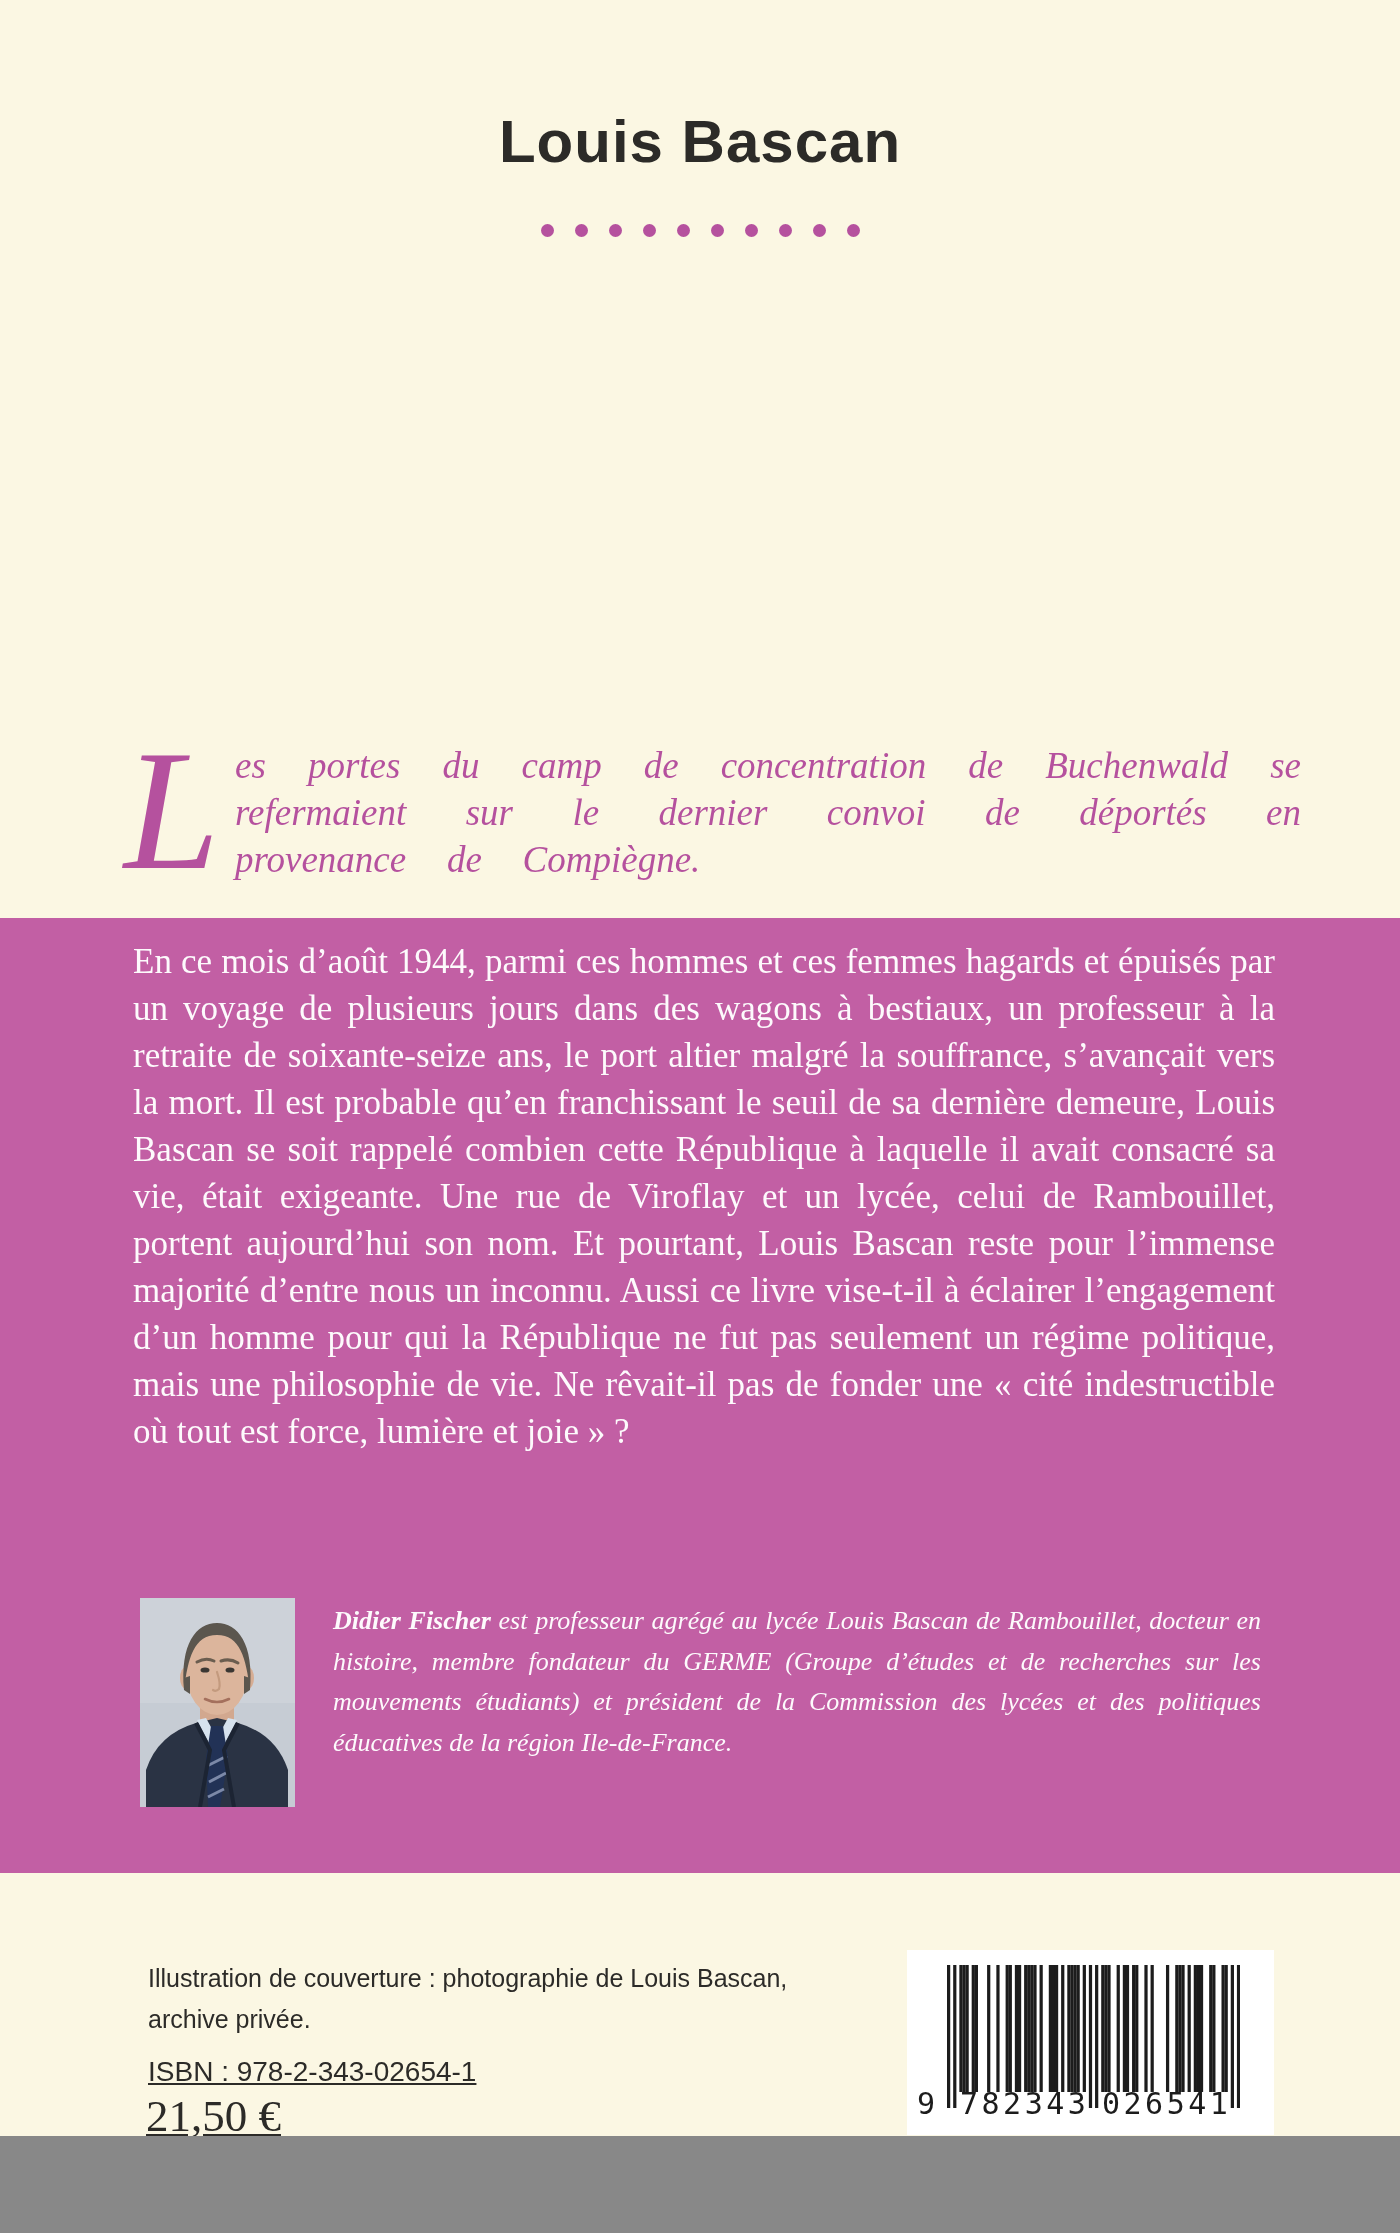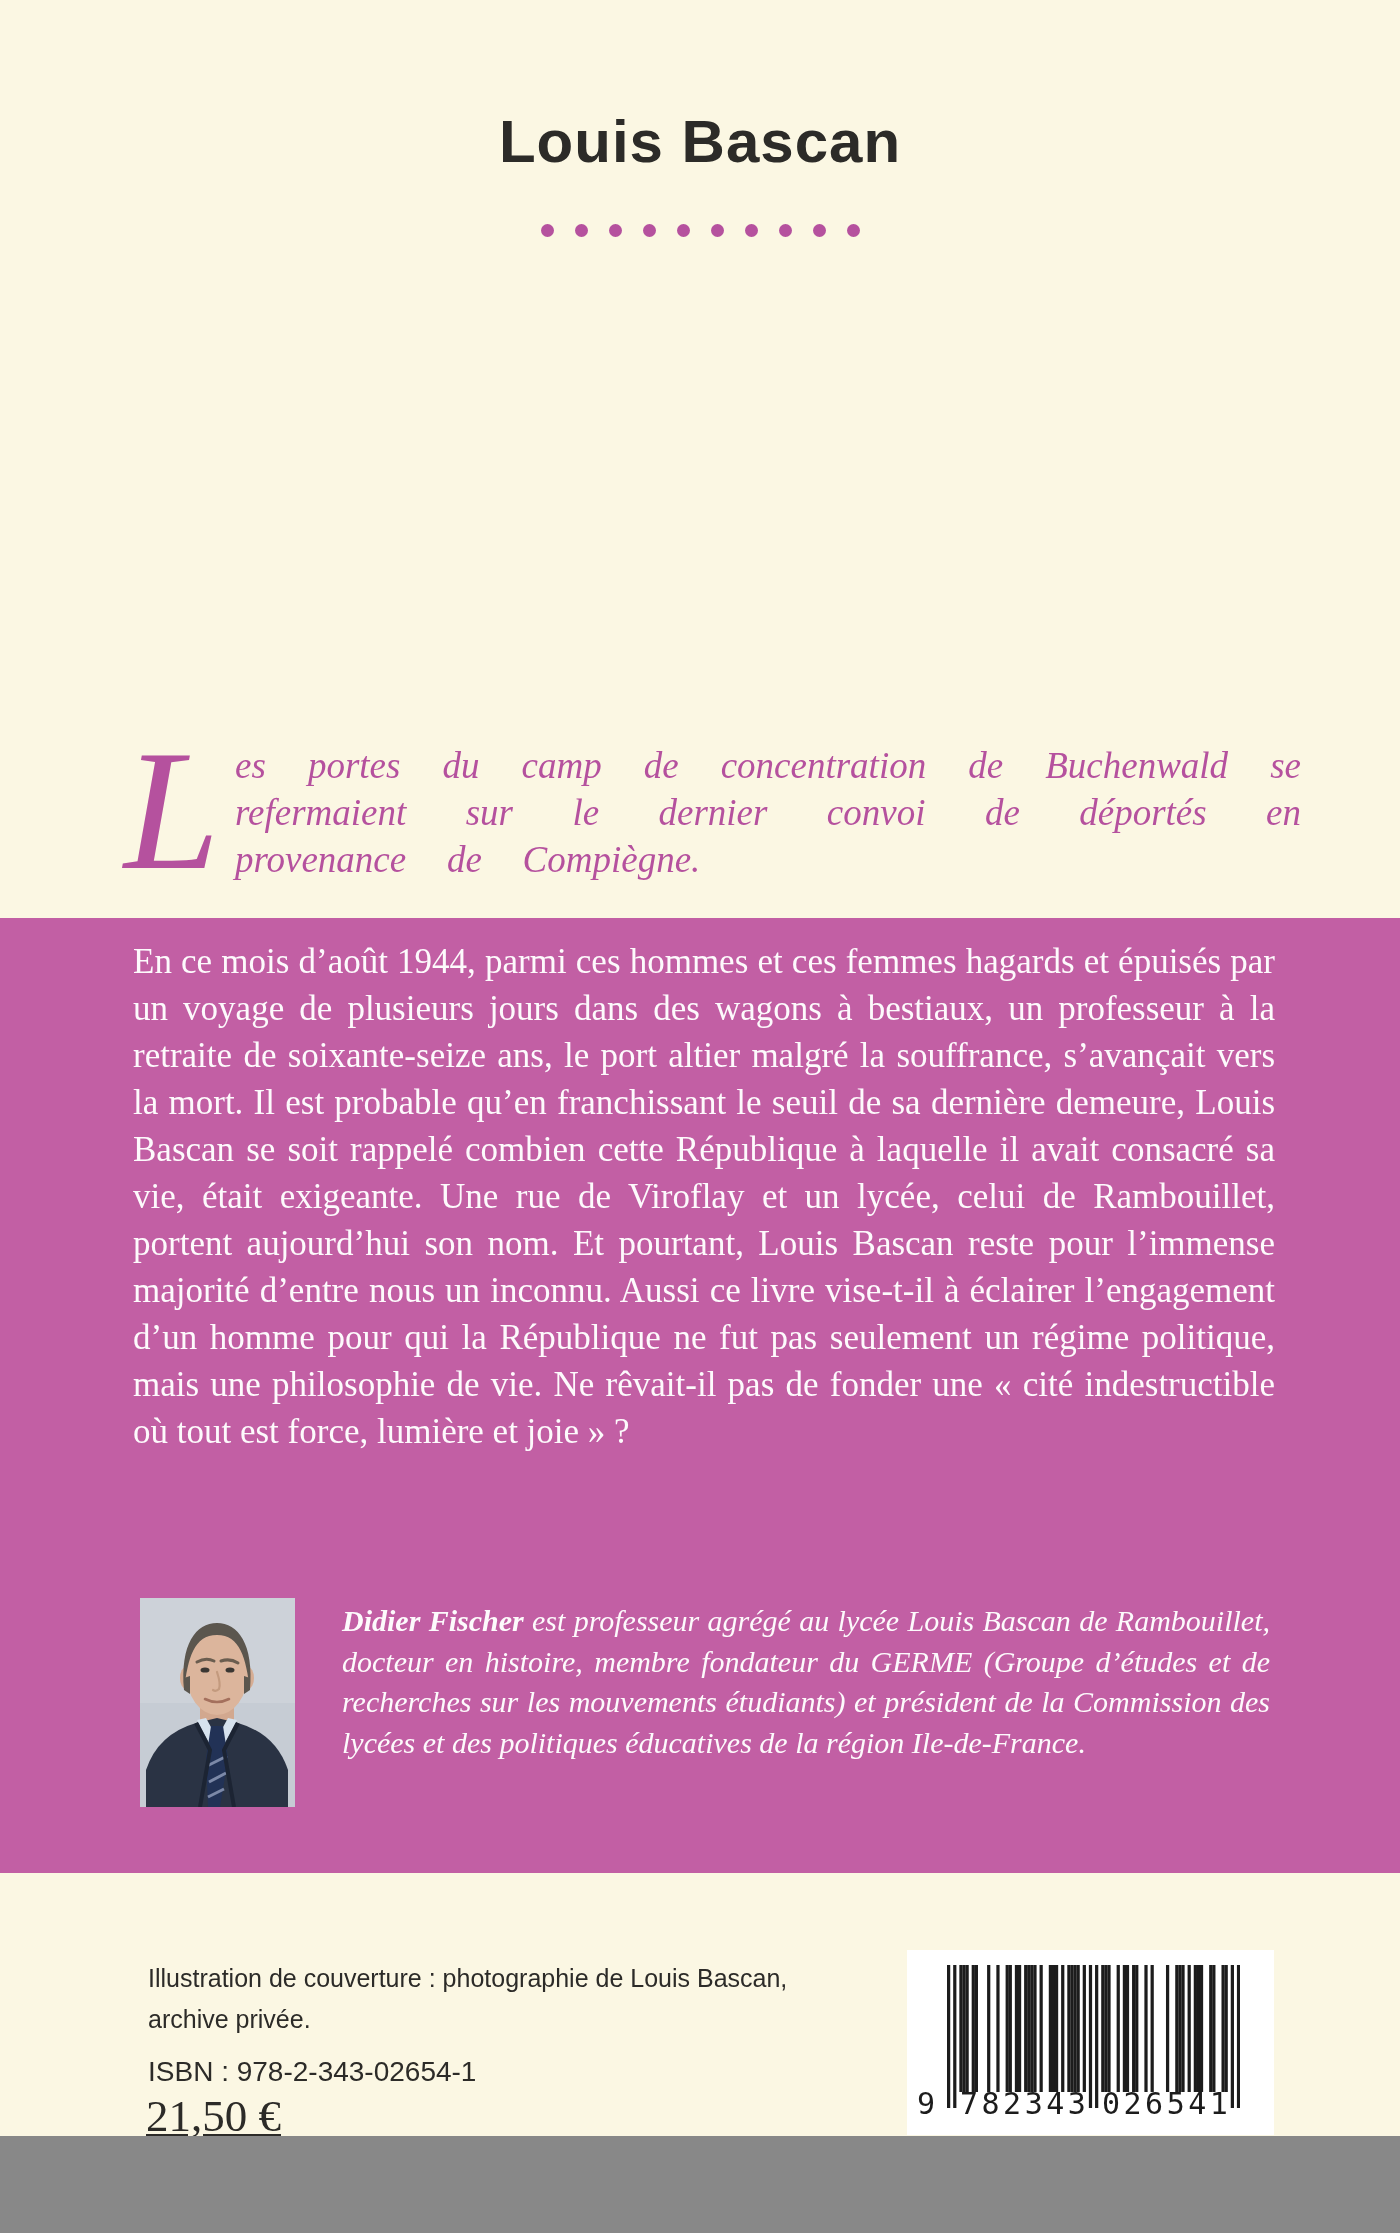--- a/index.html
+++ b/index.html
@@ -53,35 +53,35 @@
     position:absolute;left:133px;top:938px;width:1142px;
     font-size:35px;line-height:47px;text-align:justify;
     color:var(--paper-white);
   }
   
   .photo{
     position:absolute;left:140px;top:1598px;width:155px;height:209px;
   }
   .photo svg{display:block;width:100%;height:100%;}
   .bio-text{
-    position:absolute;left:342px;top:1601px;width:928px;
-    font-style:italic;font-size:30px;line-height:40.5px;text-align:justify;
+    position:absolute;left:333px;top:1601px;width:928px;
+    font-style:italic;font-size:26px;line-height:40.5px;text-align:justify;
     color:var(--paper-white);
   }
   .bio-text b{font-weight:bold;font-style:italic;}
   
   .credit{
     position:absolute;left:148px;top:1958px;
     font-family:"Liberation Sans","DejaVu Sans",sans-serif;
     font-size:25px;line-height:41px;color:var(--ink);
   }
   .isbn{
     position:absolute;left:148px;top:2058px;
     font-family:"Liberation Sans","DejaVu Sans",sans-serif;
-    font-size:28px;line-height:1;color:var(--ink);
+    font-size:28px;line-height:1;color:var(--ink);text-decoration:underline;
   }
   .price{
     position:absolute;left:146px;top:2094px;
     font-size:45px;line-height:1;color:var(--ink);text-decoration:underline;
   }
   
   .barcode{
     position:absolute;left:907px;top:1950px;width:367px;height:185px;
     background:#ffffff;
   }

